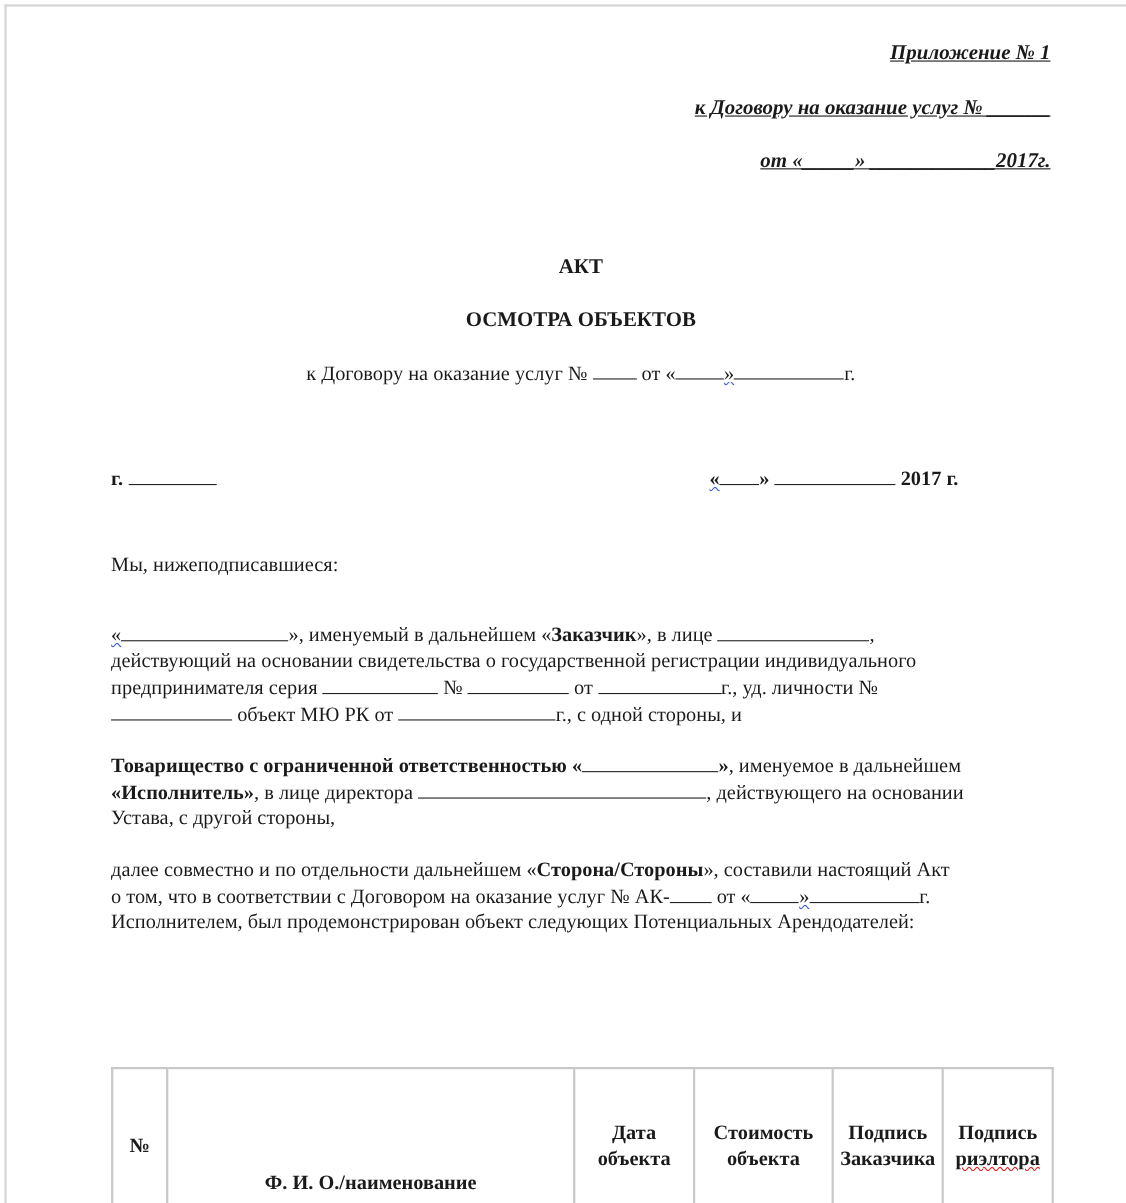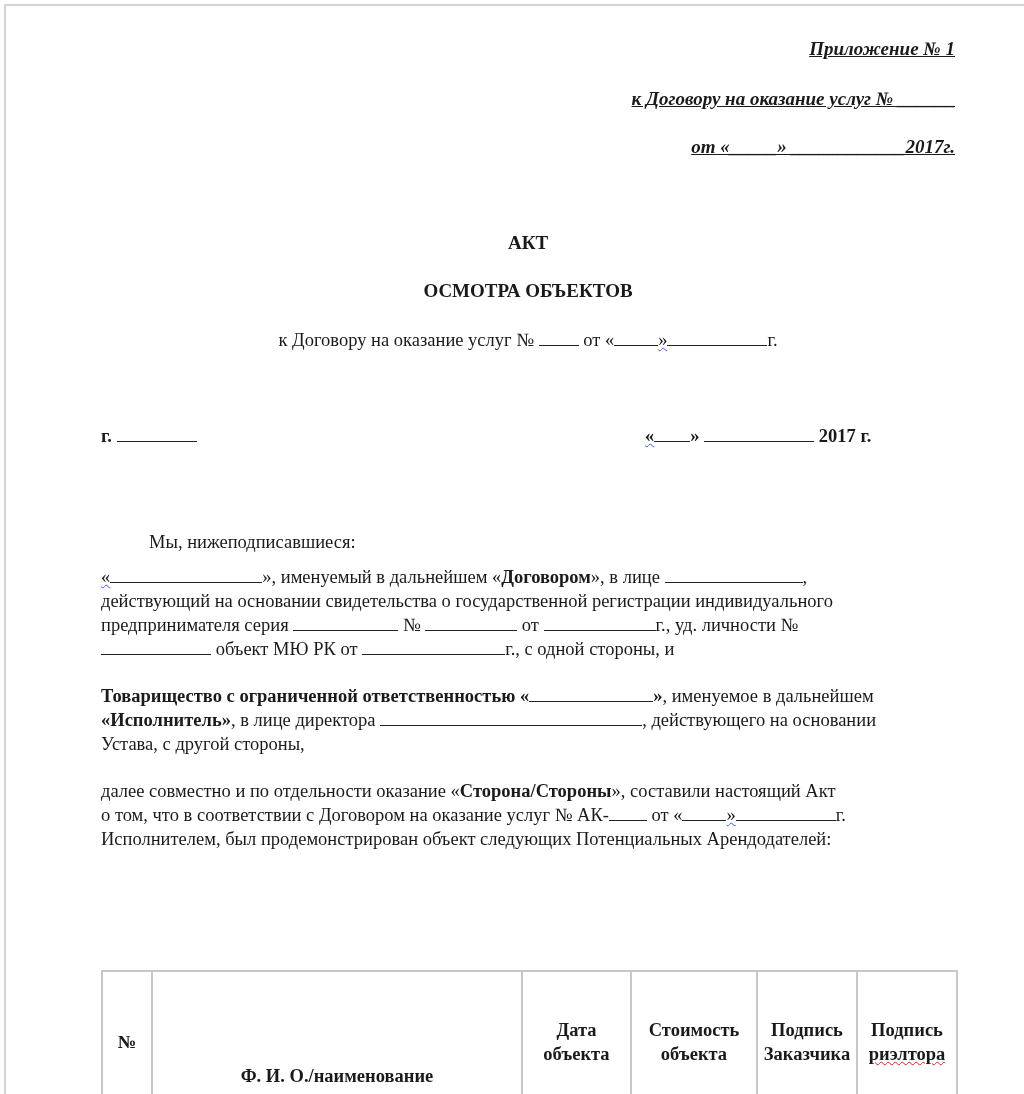--- a/index.html
+++ b/index.html
@@ -48,43 +48,43 @@
   <span>к Договору на оказание услуг № </span><span class="blank" style="width:40px"></span><span> от «</span><span class="blank" style="width:44px"></span><span class="squiggle-blue">»</span><span class="blank" style="width:100px"></span><span>г.</span>
 </div>
 
 <div class="abs bold body-text" style="top:424px; left:101px;">
   <span>г. </span><span class="blank" style="width:80px"></span>
 </div>
 <div class="abs bold body-text" style="top:424px; left:625px;margin-left:20px;">
   <span class="squiggle-blue">«</span><span class="blank" style="width:36px"></span><span>» </span><span class="blank" style="width:110px"></span><span> 2017 г.</span>
 </div>
 
-<div class="line" style="top:532px;margin-left:48px;">Мы, нижеподписавшиеся:</div>
+<div class="line" style="top:504px;">Мы, нижеподписавшиеся:</div>
 
 <div class="line" style="top:567px;">
-  <span class="squiggle-blue">«</span><span class="blank" style="width:152px"></span><span>», именуемый в дальнейшем «</span><span class="bold">Договором</span><span>», в лице </span><span class="blank" style="width:138px"></span><span>,</span>
+  <span class="squiggle-blue">«</span><span class="blank" style="width:152px"></span><span>», именуемый в дальнейшем «</span><span class="bold">Заказчик</span><span>», в лице </span><span class="blank" style="width:138px"></span><span>,</span>
 </div>
 <div class="line" style="top:591px;">действующий на основании свидетельства о государственной регистрации индивидуального</div>
 <div class="line" style="top:615px;">
   <span>предпринимателя серия </span><span class="blank" style="width:105px"></span><span> № </span><span class="blank" style="width:92px"></span><span> от </span><span class="blank" style="width:112px"></span><span>г., уд. личности №</span>
 </div>
 <div class="line" style="top:639px;">
   <span class="blank" style="width:110px"></span><span>  объект МЮ РК от </span><span class="blank" style="width:143px"></span><span>г., с одной стороны, и</span>
 </div>
 
 <div class="line" style="top:686px;">
   <span class="bold">Товарищество с ограниченной ответственностью «</span><span class="blank" style="width:124px"></span><span class="bold">»</span><span>, именуемое в дальнейшем</span>
 </div>
 <div class="line" style="top:710px;">
   <span class="bold">«Исполнитель»</span><span>, в лице директора </span><span class="blank" style="width:262px"></span><span>, действующего на основании</span>
 </div>
 <div class="line" style="top:734px;">Устава, с другой стороны,</div>
 
 <div class="line" style="top:781px;">
-  <span>далее совместно и по отдельности оказание «</span><span class="bold">Сторона/Стороны</span><span>», составили настоящий Акт</span>
+  <span>далее совместно и по отдельности дальнейшем «</span><span class="bold">Сторона/Стороны</span><span>», составили настоящий Акт</span>
 </div>
 <div class="line" style="top:805px;text-align:right;">
   <span>о том, что в соответствии с Договором на оказание услуг № АК-</span><span class="blank" style="width:38px"></span><span> от «</span><span class="blank" style="width:44px"></span><span class="squiggle-blue">»</span><span class="blank" style="width:100px"></span><span>г.</span>
 </div>
 <div class="line" style="top:829px;">Исполнителем, был продемонстрирован объект следующих Потенциальных Арендодателей:</div>
 
 <table class="objects">
   <tbody>
       <tr>
     <th style="width:48px;">

